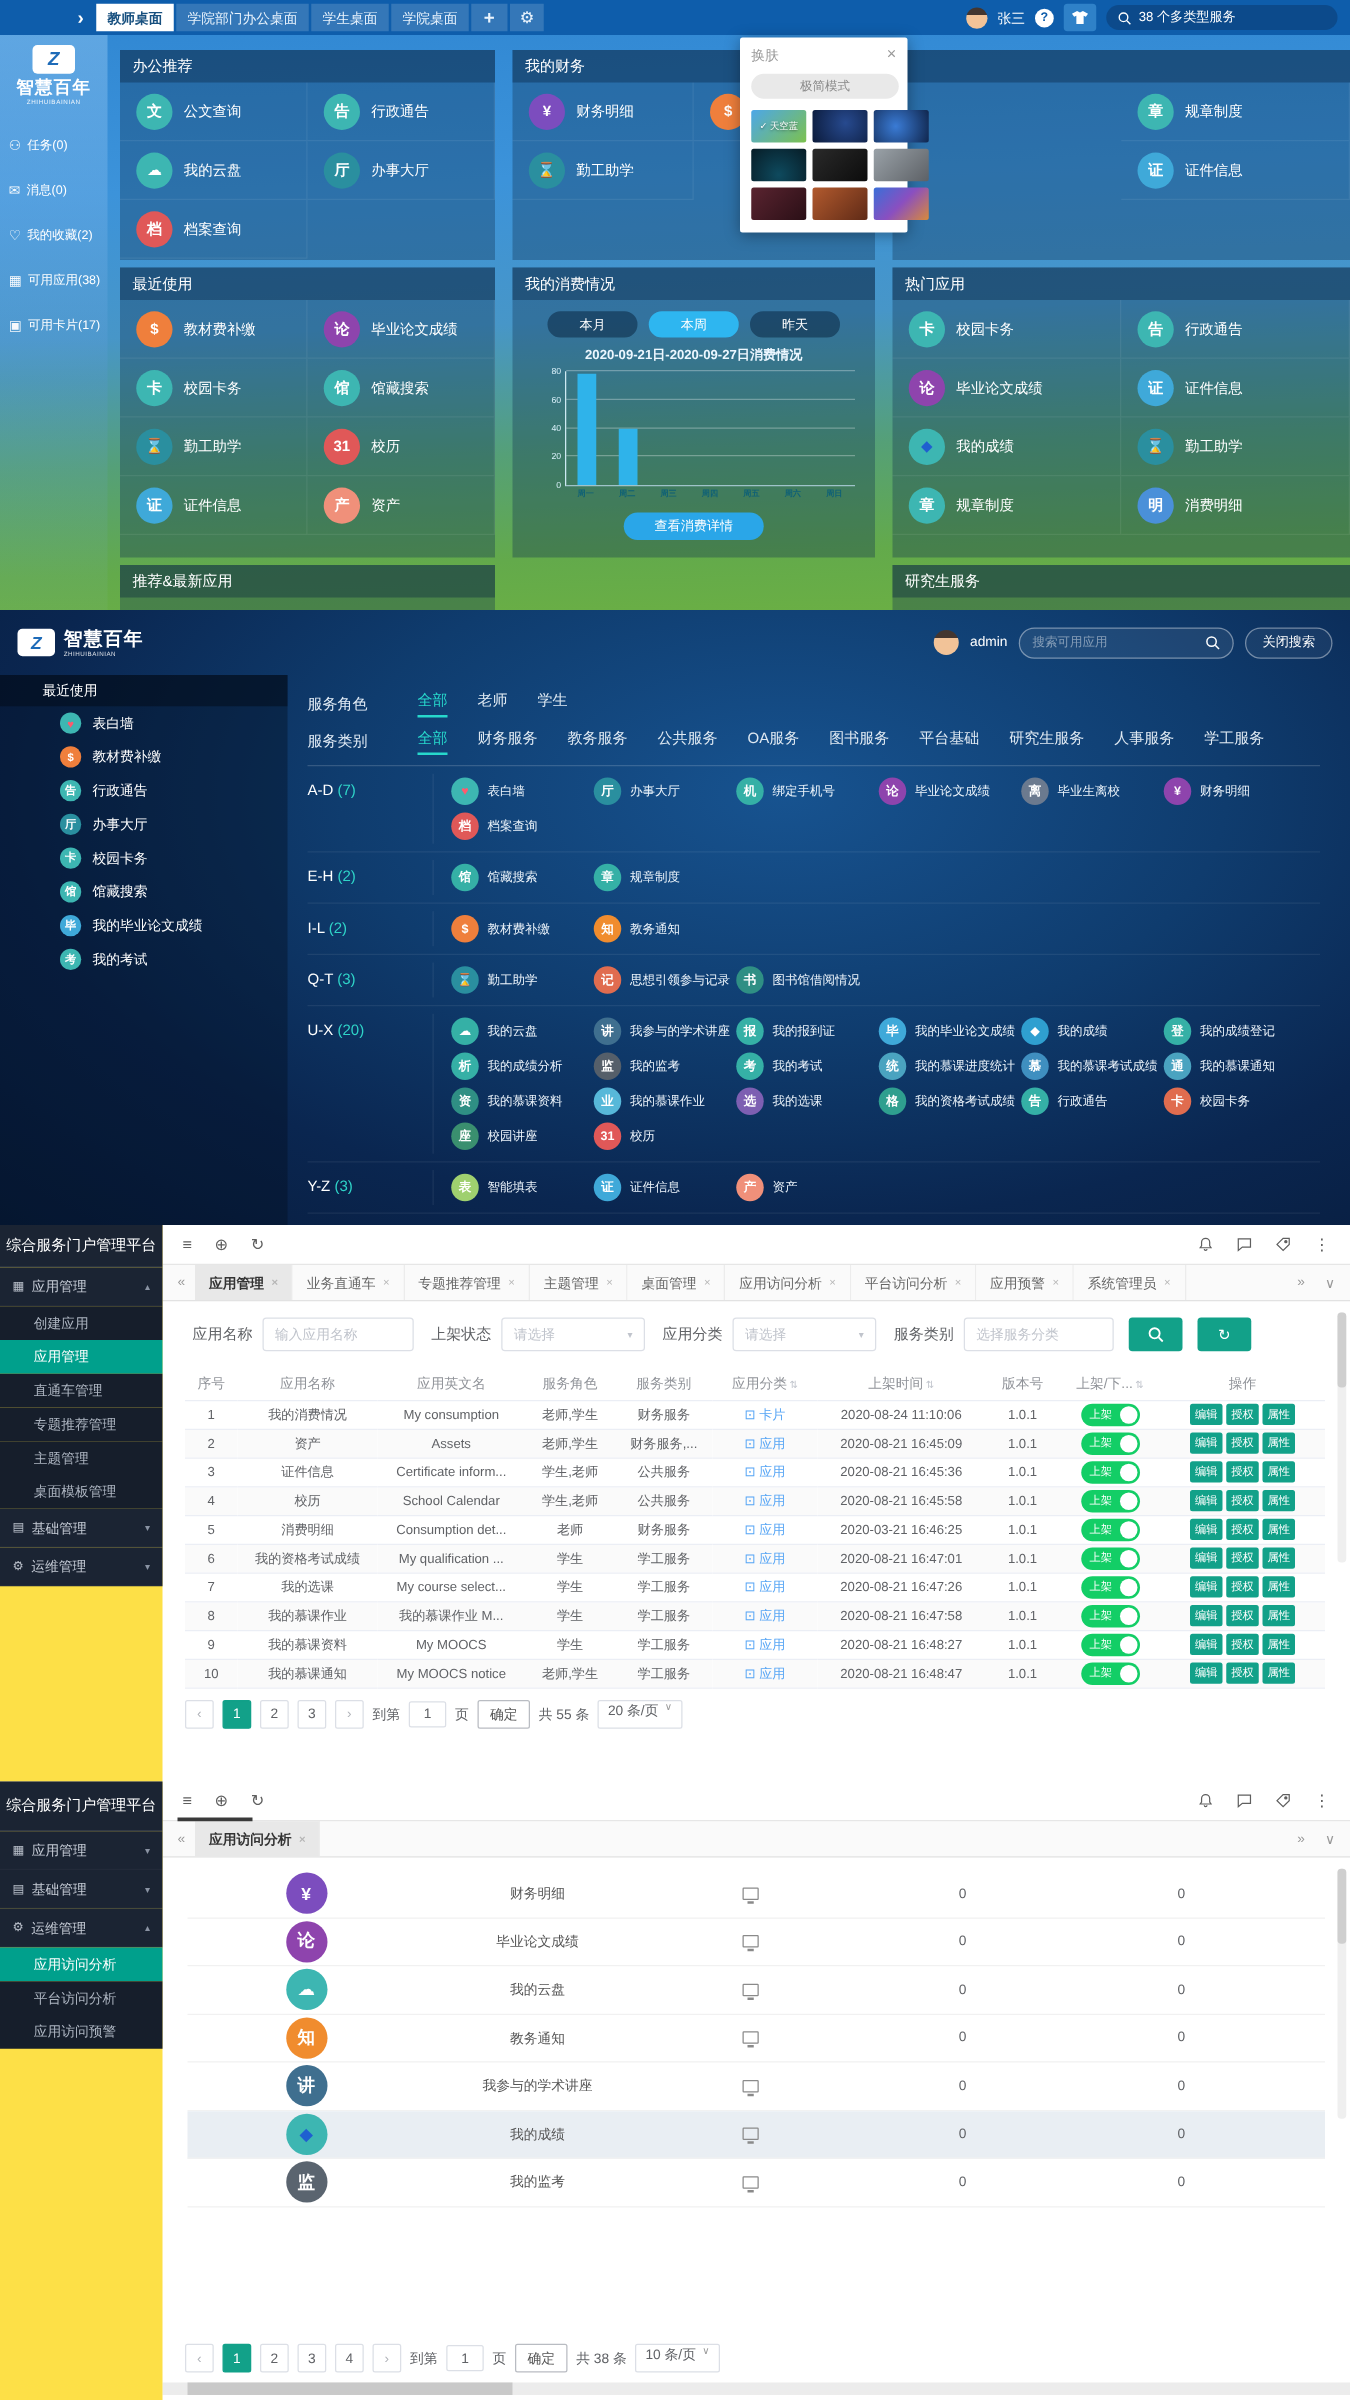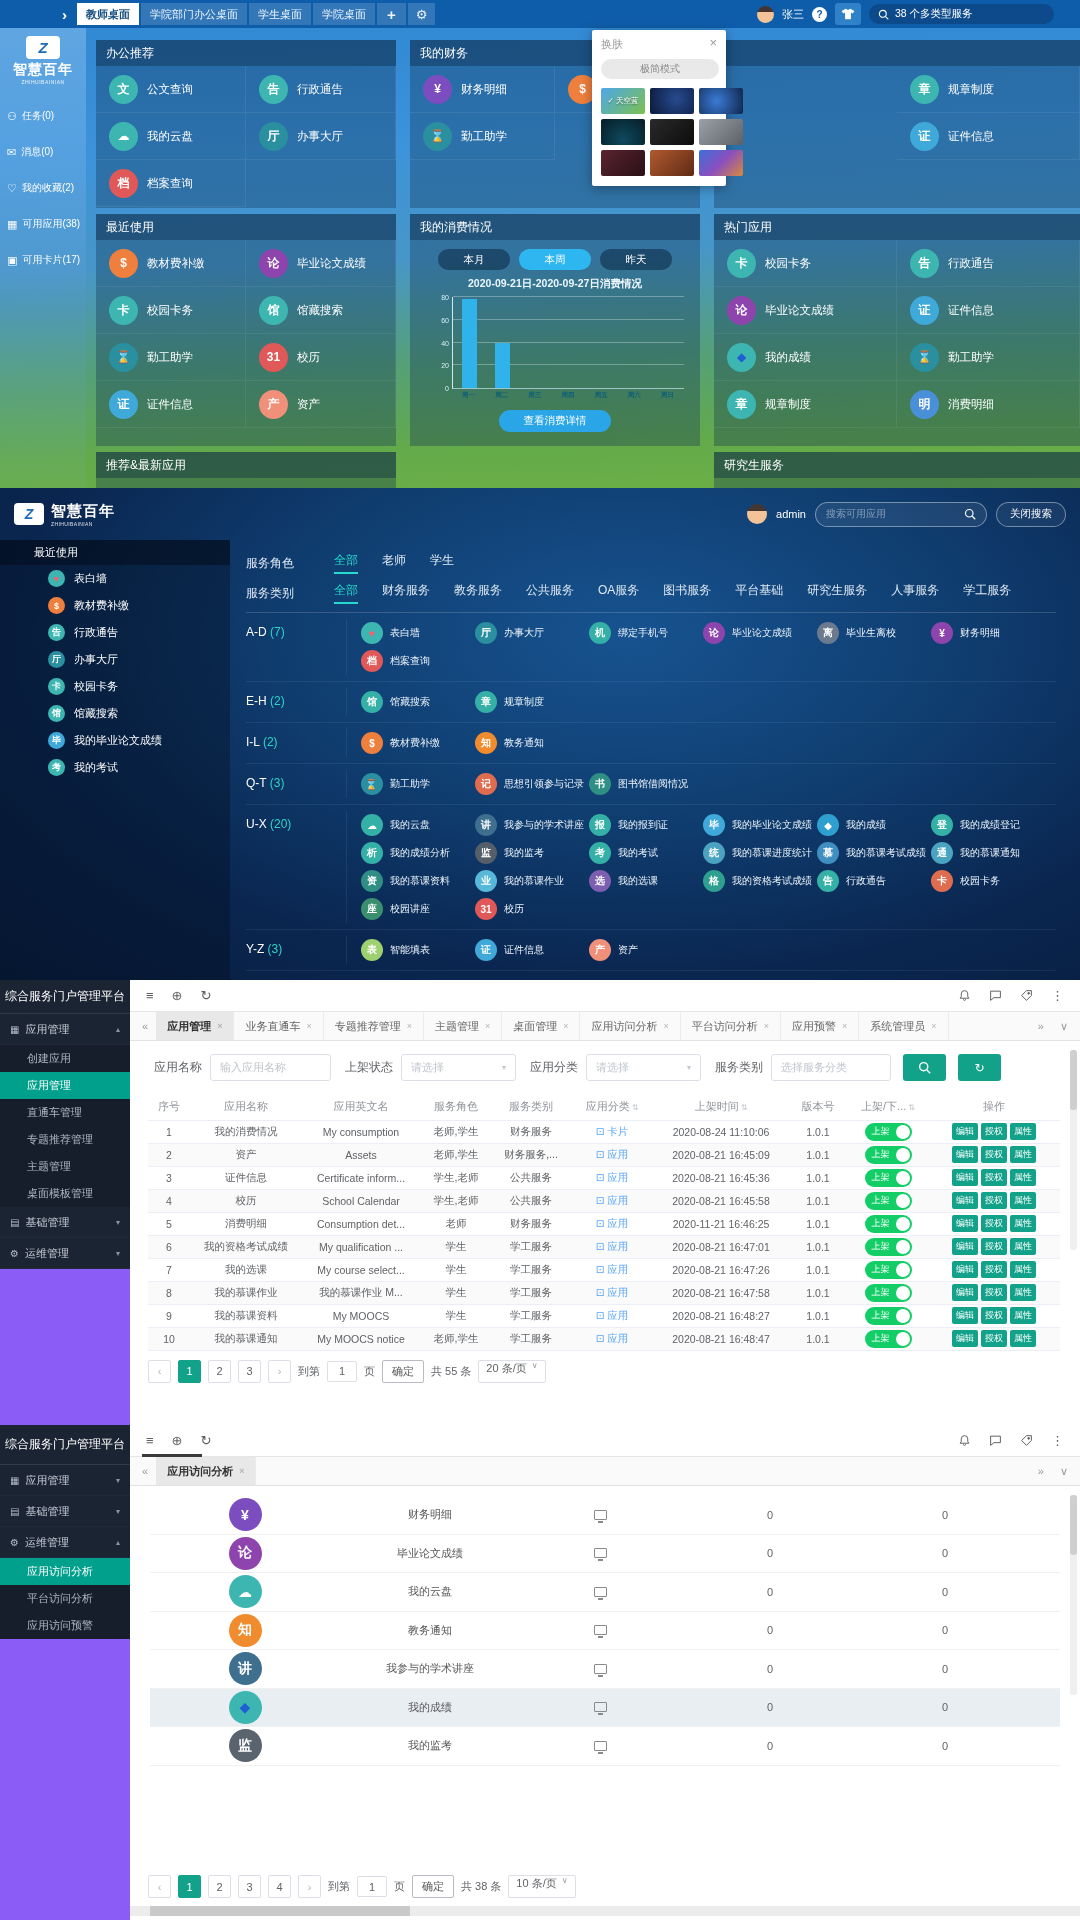--- a/index.html
+++ b/index.html
@@ -10,21 +10,21 @@
 .circ{display:inline-flex;align-items:center;justify-content:center;border-radius:50%;color:#fff;flex:none;font-weight:bold}
 
 .s1{height:488px;background:linear-gradient(178deg,#2f86d2 0%,#3c93da 30%,#4796c8 52%,#55a077 72%,#63aa4b 88%,#6cb043 100%)}
 .s1-top{position:absolute;left:0;right:0;top:0;height:28px;background:#0e5dab;display:flex;align-items:center;padding-left:62px;z-index:3}
 .s1-arrow{color:#fff;font-size:15px;margin-right:10px;font-weight:bold}
 .s1-tabs{display:flex;height:22px}
 .s1tab{display:flex;align-items:center;padding:0 9px;margin-right:2px;font-size:11px;color:#eaf4fd;background:rgba(255,255,255,.16);height:22px;white-space:nowrap}
 .s1tab.active{background:#fff;color:#18507f;font-weight:bold}
 .s1tab.plus{font-size:15px;font-weight:bold;padding:0 10px}
 .s1tab.gear{font-size:13px;padding:0 8px}
-.s1-right{margin-left:auto;display:flex;align-items:center;gap:8px;padding-right:26px}
+.s1-right{margin-left:auto;display:flex;align-items:center;gap:8px;padding-right:10px}
 .avatar{width:17px;height:17px;border-radius:50%;background:linear-gradient(180deg,#433630 0%,#433630 34%,#f2c398 34%);flex:none}
 .uname{color:#fff;font-size:11px}
 .q-circle{width:15px;height:15px;border-radius:50%;background:#fff;color:#0e5dab;font-size:10px;font-weight:bold;display:flex;align-items:center;justify-content:center}
 .shirt-box{width:26px;height:22px;background:#2f81c8;border-radius:3px;display:flex;align-items:center;justify-content:center}
 .s1-search{width:185px;height:20px;border-radius:10px;background:rgba(8,40,80,.35);display:flex;align-items:center;gap:6px;padding:0 9px;color:#fff;font-size:10.5px}
 .s1-side{position:absolute;left:0;top:28px;width:86px;height:460px;background:linear-gradient(180deg,rgba(140,195,240,.5),rgba(90,150,215,.22) 60%,rgba(120,180,120,.18))}
 .s1-logo{position:absolute;left:0;top:36px;width:86px;text-align:center;color:#fff;z-index:2}
 .mark{width:34px;height:23px;margin:0 auto 2px;background:#fff;border-radius:4px;color:#1e6bb8;font-we:bold;font-weight:bold;font-style:italic;font-size:15px;line-height:23px;text-align:center}
 .lt1{font-size:14px;font-weight:bold;letter-spacing:1px}
 .ls1{font-size:5px;letter-spacing:.5px;opacity:.9}
@@ -93,21 +93,21 @@
 .s2-div{border-bottom:1px solid rgba(255,255,255,.16);margin-top:4px}
 .group{display:flex;border-bottom:1px solid rgba(255,255,255,.07);padding:6px 0}
 .g-label{width:100px;flex:none;font-size:12px;padding-top:6px}
 .g-count{color:#2fd4c8}
 .g-items{flex:1;display:flex;flex-wrap:wrap;border-left:1px solid rgba(255,255,255,.07);padding-left:14px}
 .g-item{width:114px;height:28px;display:flex;align-items:center;gap:7px;font-size:10px;color:#ecf4fb}
 .g-item .circ{width:22px;height:22px;font-size:10px}
 
 .s3{height:445px;background:#fff}
 .s4{height:495px;background:#fff}
-.adm-side{position:absolute;left:0;top:0;bottom:0;width:130px;background:#8b5cf6;z-index:2}
+.adm-side{position:absolute;left:0;top:0;bottom:0;width:130px;background:#fde047;z-index:2}
 .brand{display:flex;align-items:center;justify-content:center;color:#fff;font-size:12px;border-bottom:1px solid rgba(255,255,255,.1);background:#1b2433}
 .s3 .brand{height:34px}.s4 .brand{height:40px}
 .m-parent{height:31px;display:flex;align-items:center;gap:6px;padding:0 10px;color:#c6ccd6;font-size:11px;background:#1b2433;border-bottom:1px solid rgba(255,255,255,.03)}
 .micon{font-size:10px;opacity:.9}
 .mcaret{margin-left:auto;font-size:8px;color:#8a93a3}
 .m-sub{height:27px;display:flex;align-items:center;padding-left:27px;color:#aeb6c2;font-size:11px;background:#161e2b}
 .m-sub.active{background:#00a08c;color:#fff}
 .adm-main{margin-left:130px;position:relative;height:100%}
 .toolrow{height:32px;display:flex;align-items:center;gap:18px;padding:0 16px;border-bottom:1px solid #e6e6e6;color:#5f5f5f;position:relative}
 .ticon{font-size:13px;display:flex;align-items:center}
@@ -890,21 +890,21 @@
             <td><span class="toggle">上架</span></td>
             <td><span class="abtn">编辑</span><span class="abtn">授权</span><span class="abtn">属性</span></td>
           </tr>
           <tr>
             <td>5</td>
             <td>消费明细</td>
             <td>Consumption det...</td>
             <td>老师</td>
             <td>财务服务</td>
             <td><span class="typelink">⊡ 应用</span></td>
-            <td>2020-11-21 16:46:25</td>
+            <td>2020-03-21 16:46:25</td>
             <td>1.0.1</td>
             <td><span class="toggle">上架</span></td>
             <td><span class="abtn">编辑</span><span class="abtn">授权</span><span class="abtn">属性</span></td>
           </tr>
           <tr>
             <td>6</td>
             <td>我的资格考试成绩</td>
             <td>My qualification ...</td>
             <td>学生</td>
             <td>学工服务</td>

